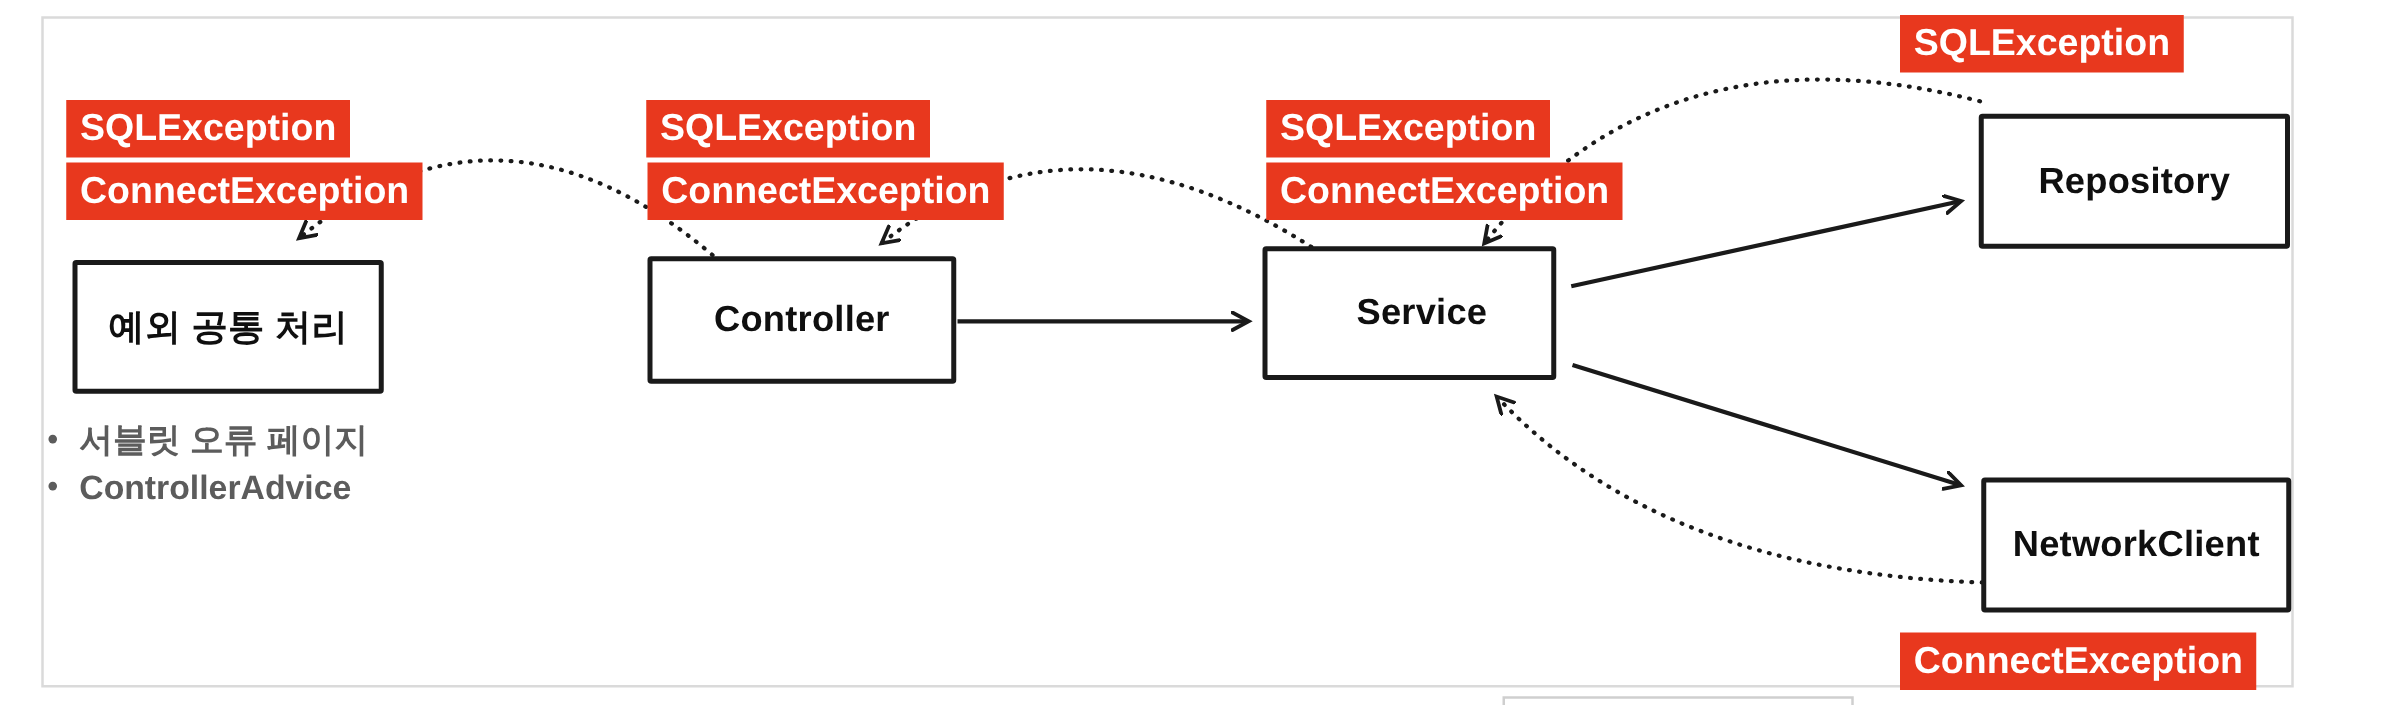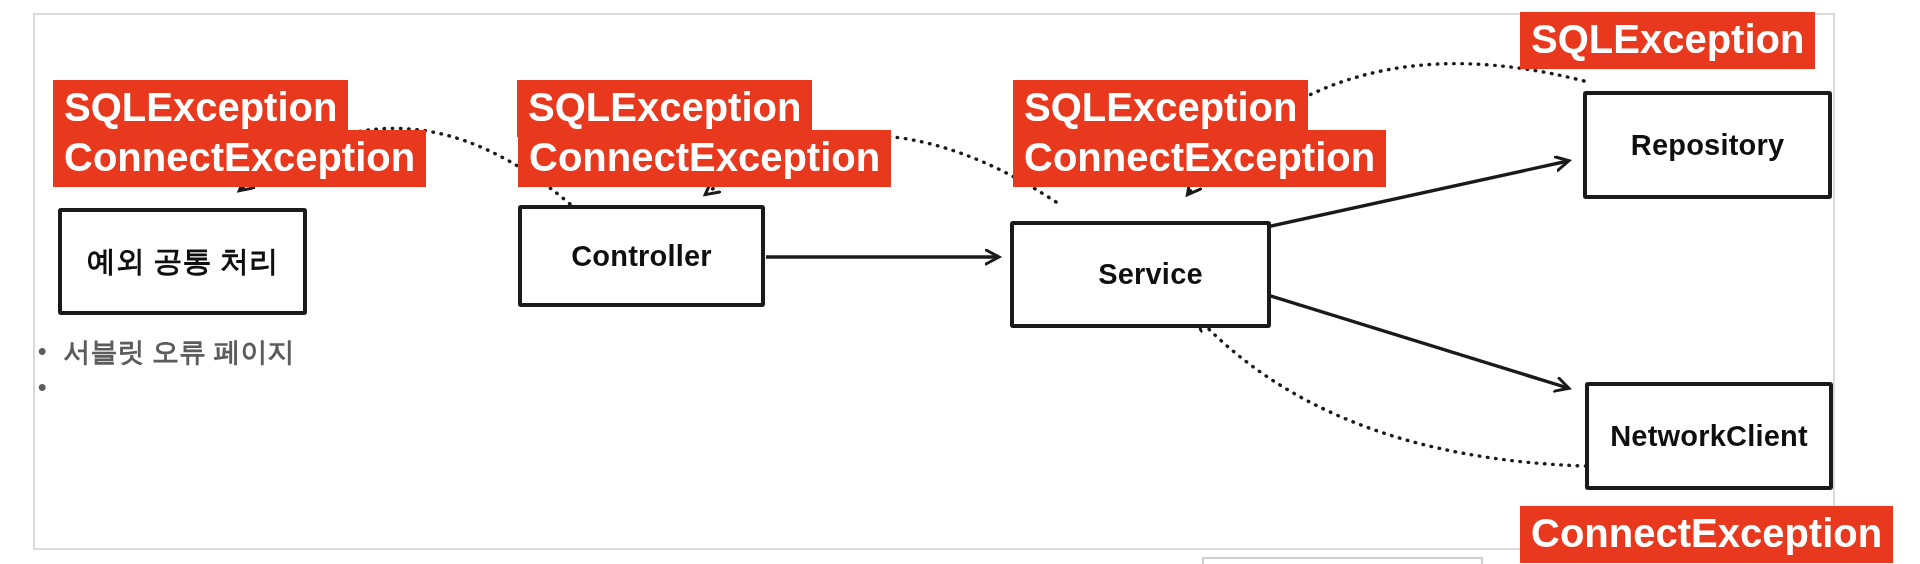--- a/index.html
+++ b/index.html
@@ -17,27 +17,27 @@
   .solid{stroke:var(--line,#1a1a1a);stroke-width:3.4;fill:none;}
   .node{
     position:absolute;box-sizing:border-box;background:#ffffff;
     border:4px solid var(--box-border,#1a1a1a);border-radius:3px;
     display:flex;align-items:center;justify-content:center;
     font-weight:bold;font-size:29px;color:var(--box-text,#0f0f0f);
     letter-spacing:0.2px;
   }
   #node-handler{left:58px;top:208px;width:249px;height:107px;}
   #node-controller{left:518px;top:205px;width:247px;height:102px;}
-  #node-service{left:1010px;top:221px;width:261px;height:107px;padding-left:20px;}
+  #node-service{left:1010px;top:197px;width:235px;height:107px;padding-left:20px;}
   #node-repository{left:1583px;top:75px;width:249px;height:108px;margin-top:16px;}
   #node-networkclient{left:1585px;top:382px;width:248px;height:108px;}
   .exlabel{
     position:absolute;background:var(--exception-bg,#e8381e);
     color:var(--exception-text,#ffffff);
-    font-weight:bold;font-size:40px;line-height:1.04;
+    font-weight:bold;font-size:30px;line-height:1.04;
     padding:7px 11px 8px 11px;white-space:nowrap;
   }
   #ex-handler-sql{left:53px;top:80px;}
   #ex-handler-connect{left:53px;top:130px;}
   #ex-controller-sql{left:517px;top:80px;}
   #ex-controller-connect{left:518px;top:130px;}
   #ex-service-sql{left:1013px;top:80px;}
   #ex-service-connect{left:1013px;top:130px;}
   #ex-repository-sql{left:1520px;top:12px;}
   #ex-networkclient-connect{left:1520px;top:506px;}
@@ -99,15 +99,16 @@
 <div class="node" id="node-networkclient">
   <span>NetworkClient</span>
 </div>
 
 <div class="note-line" id="note-1">
   <span class="note-bullet">•</span>
   <span>서블릿 오류 페이지</span>
 </div>
 <div class="note-line" id="note-2">
   <span class="note-bullet">•</span>
+  <span>ControllerAdvice</span>
 </div>
 
 <div class="cutoff-box"></div>
 
 </body></html>

